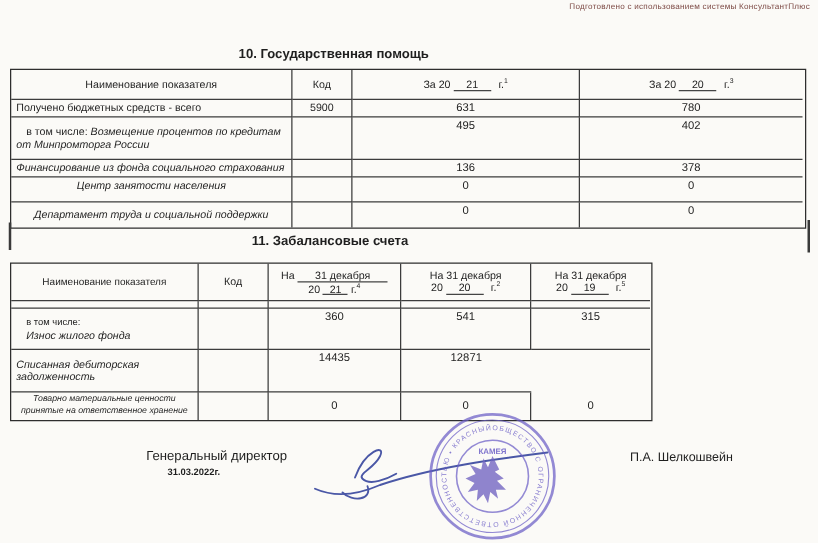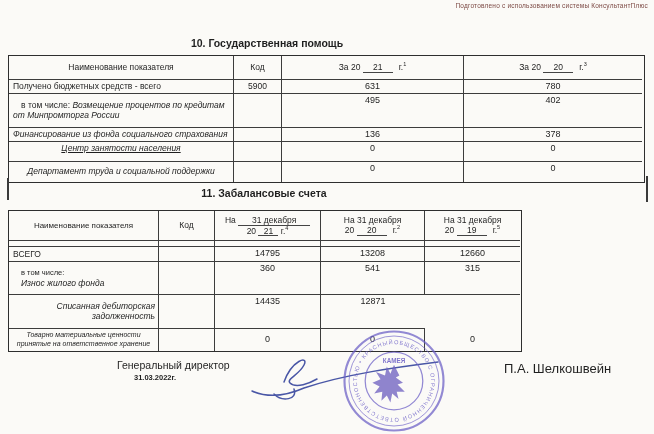--- a/index.html
+++ b/index.html
@@ -29,42 +29,42 @@
   .tr.t10 { grid-template-columns:225px 48px 182px 178px; }
   .tr.t11 { grid-template-columns:150px 56px 106px 104px 95px; }
   .td {
     border-right:1px solid #3c3c3c; border-bottom:1px solid #3c3c3c;
     display:flex; align-items:center; justify-content:center;
     padding:1px 3px; font-size:8.5px; line-height:1.25; text-align:center;
     flex-direction:column;
   }
   .tr .td:last-child { border-right:none; }
   .tbl .tr:last-child .td { border-bottom:none; }
-  .name-cell { align-items:flex-start; text-align:right; padding-left:4px; }
+  .name-cell { align-items:flex-start; text-align:left; padding-left:4px; }
   .center-name { align-items:center; text-align:center; }
   .italic { font-style:italic; }
   .val { font-size:9px; }
   .vbottom { justify-content:flex-end; padding-bottom:20px; }
   .indent1 { margin-left:8px; }
   .small-name { font-size:7px; }
   sup { font-size:5.5px; vertical-align:super; line-height:0; }
   .u-blank {
     display:inline-block; border-bottom:0.8px solid #444;
     min-width:30px; text-align:center; line-height:1.05; padding:0 2px;
   }
   .u-wide { min-width:72px; }
   .hdr { font-size:8.5px; }
   .gap { display:inline-block; width:6px; }
 
   #table10 { left:8px; top:55px; width:636.5px; }
   #table11 { left:8px; top:210px; width:514px; }
 
   #footer-director { left:117px; top:359px; font-size:10.5px; }
   #footer-date { left:134px; top:373px; font-size:7.5px; font-weight:600; }
-  #footer-signer { left:504px; top:361px; font-size:13px; }
+  #footer-signer { left:504px; top:361px; font-size:10px; }
 
   .scan-bar { width:2px; background:#3a3a3a; }
   #bar-left { left:7px; top:178px; height:22px; }
   #bar-right { left:646px; top:176px; height:26px; }
 
   #signature-svg { left:246px; top:350px; }
   #stamp-svg { left:340px; top:327px; }
 </style>
 </head>
 <body>
@@ -103,21 +103,21 @@
   </div>
 
   <div class="tr t10" style="min-height:13px;">
     <div class="td name-cell italic">Финансирование из фонда социального страхования</div>
     <div class="td"></div>
     <div class="td val">136</div>
     <div class="td val">378</div>
   </div>
 
   <div class="tr t10" style="min-height:20px;">
-    <div class="td center-name italic" style="justify-content:flex-start;text-decoration:underline;">Центр занятости населения</div>
+    <div class="td center-name italic" style="justify-content:flex-start;">Центр занятости населения</div>
     <div class="td"></div>
     <div class="td val" style="justify-content:flex-start;">0</div>
     <div class="td val" style="justify-content:flex-start;">0</div>
   </div>
 
   <div class="tr t10" style="min-height:20px;">
     <div class="td center-name italic">Департамент труда и социальной поддержки</div>
     <div class="td"></div>
     <div class="td val" style="justify-content:flex-start;">0</div>
     <div class="td val" style="justify-content:flex-start;">0</div>
@@ -145,27 +145,20 @@
   </div>
 
   <div class="tr t11" style="min-height:6px;">
     <div class="td"></div>
       <div class="td"></div>
       <div class="td"></div>
       <div class="td"></div>
       <div class="td"></div>
   </div>
 
-  <div class="tr t11" style="min-height:15px;">
-    <div class="td name-cell">ВСЕГО</div>
-    <div class="td"></div>
-    <div class="td val">14795</div>
-    <div class="td val">13208</div>
-    <div class="td val">12660</div>
-  </div>
 
   <div class="tr t11" style="min-height:23px;">
     <div class="td name-cell">
       <span class="indent1" style="font-size:7.5px;">в том числе:</span>
       <span class="italic indent1">Износ жилого фонда</span>
     </div>
     <div class="td"></div>
     <div class="td val vbottom">360</div>
     <div class="td val vbottom">541</div>
     <div class="td val vbottom">315</div>

